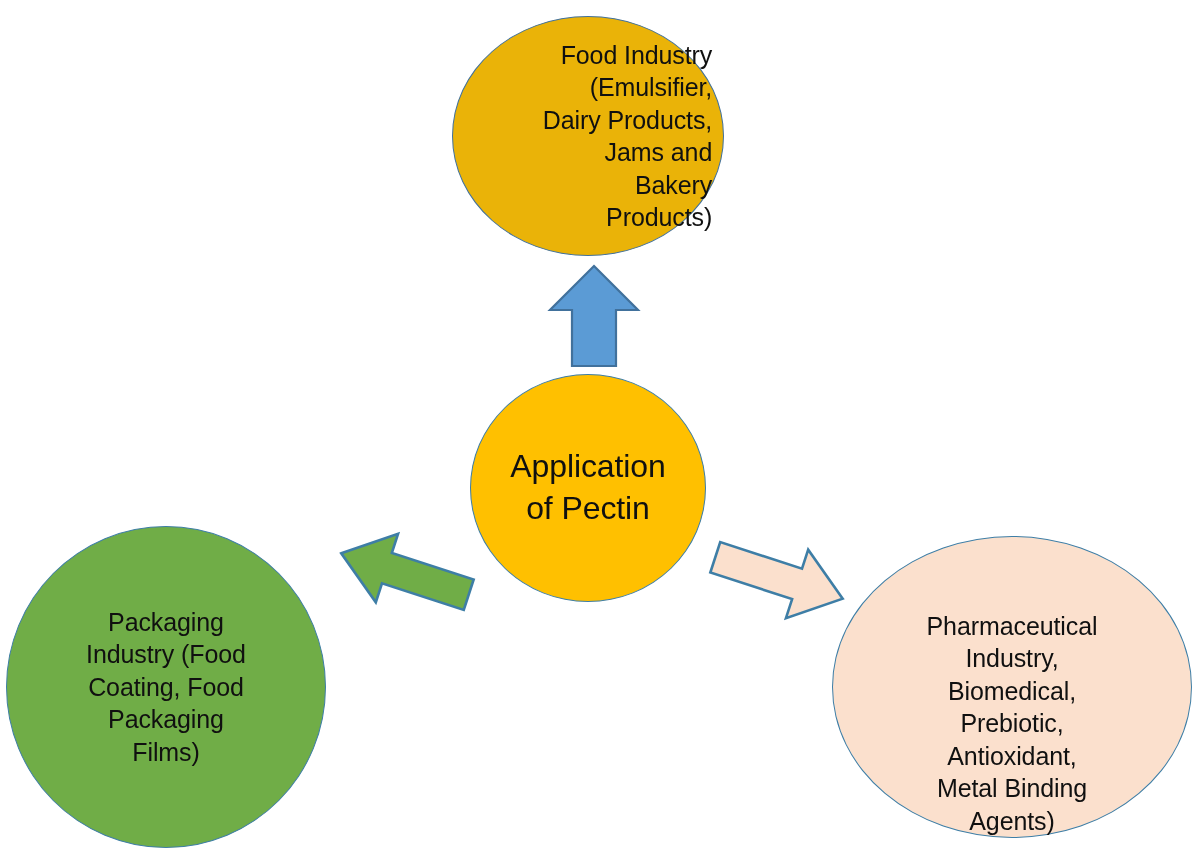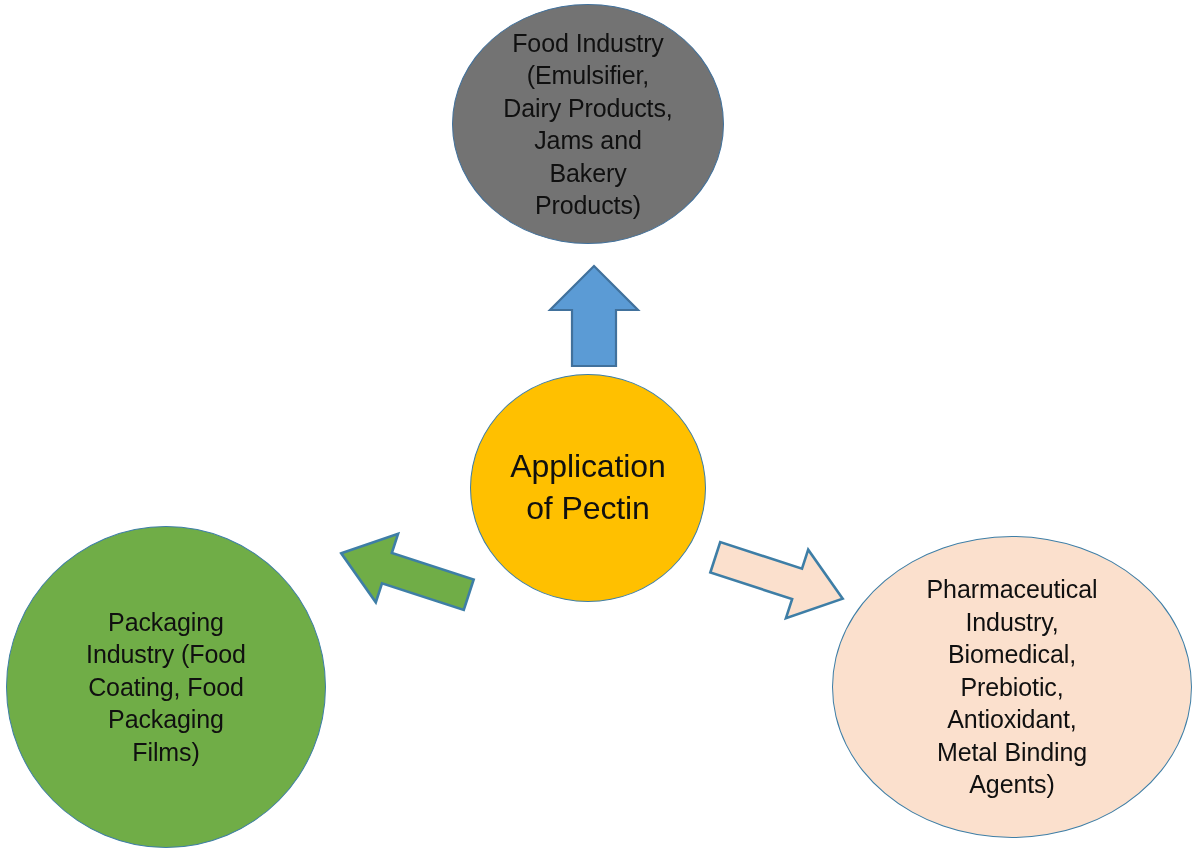--- a/index.html
+++ b/index.html
@@ -30,27 +30,28 @@
     letter-spacing: -0.1px;
   }
   .node .label {
     width: 92%;
     white-space: pre-line;
   }
 
   
   #node-food {
     left: 452px;
-    top: 4px;
+    top: 16px;
     width: 272px;
     height: 240px;
     border-radius: 50%;
-    background: #737373;
+    background: #eab308;
     border: 1.5px solid #41719C;
     font-size: 25px;
+    text-align: right;
   }
 
   
   #node-center {
     left: 470px;
     top: 374px;
     width: 236px;
     height: 228px;
     border-radius: 50%;
     background: #FFC000;
@@ -74,20 +75,21 @@
   
   #node-pharma {
     left: 832px;
     top: 536px;
     width: 360px;
     height: 302px;
     border-radius: 50%;
     background: #FBE0CD;
     border: 1.8px solid #3E7EA6;
     font-size: 25px;
+    align-items: flex-end;
   }
   #node-pharma .label { width: 84%; }
 
   
   .arrow {
     position: absolute;
   }
   .arrow svg { display: block; overflow: visible; }
 
   #arrow-up   { left: 548px; top: 264px; }

